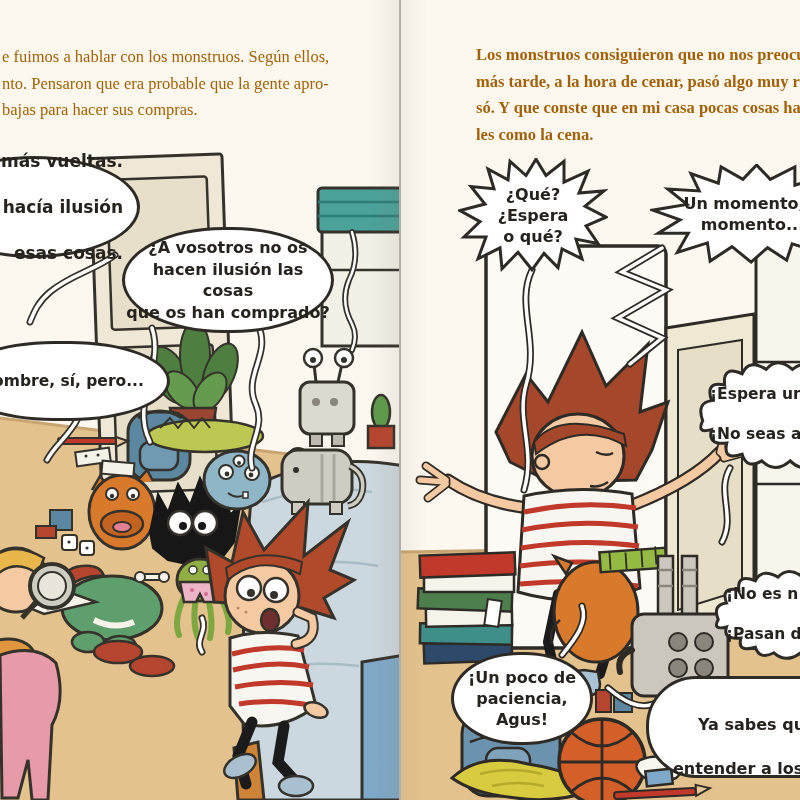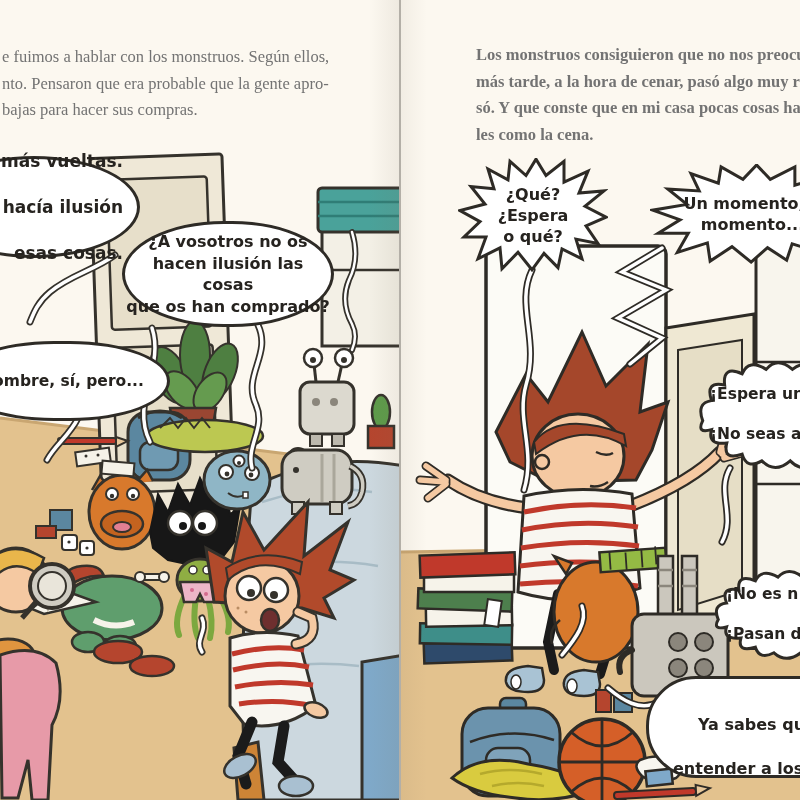--- a/index.html
+++ b/index.html
@@ -4,37 +4,37 @@
 <style>
   html,body{margin:0;padding:0;background:#e8e4dc;}
   .stage{position:relative;width:800px;height:800px;background:#fcf8f0;overflow:hidden;
          font-family:"DejaVu Sans",sans-serif;}
   .gutter{position:absolute;left:399px;top:0;width:2px;height:800px;background:#b3afa7;}
   .gutter-shadeL{position:absolute;left:369px;top:0;width:30px;height:800px;
     background:linear-gradient(to right,rgba(120,108,85,0),rgba(120,108,85,0.10));}
   .gutter-shadeR{position:absolute;left:401px;top:0;width:26px;height:800px;
     background:linear-gradient(to left,rgba(120,108,85,0),rgba(120,108,85,0.08));}
   .para{position:absolute;font-family:"Liberation Serif",serif;font-size:16.5px;
-        line-height:26.5px;color:#737373;white-space:pre;}
+        line-height:26.5px;color:#a16207;white-space:pre;}
   #left-para{left:2px;top:44px;}
   #right-para{left:476px;top:42px;font-weight:bold;}
   .scene{position:absolute;top:150px;width:400px;height:650px;}
   #left-scene{left:0;}
   #right-scene{left:400px;}
   .bubble{position:absolute;box-sizing:border-box;display:flex;align-items:center;justify-content:center;}
   .bubble.round{background:#ffffff;border:3px solid #2e2b26;}
   .btext{font-weight:700;color:#26231f;text-align:center;white-space:pre-line;line-height:1.32;}
   .btext.right{text-align:right;}
   .btext.left{text-align:left;}
   .bshape{position:absolute;left:0;top:0;width:100%;height:100%;}
   .bubble .btext{position:relative;}
   .bline{white-space:pre;}
   #b-mas{left:-72px;top:156px;width:212px;height:102px;border-radius:50%;}
   #b-mas .btext{font-size:17px;line-height:23px;padding-right:14px;width:100%;}
-  #b-vos{left:122px;top:221px;width:212px;height:106px;border-radius:48%/50%;}
+  #b-vos{left:122px;top:227px;width:212px;height:106px;border-radius:48%/50%;}
   #b-vos .btext{font-size:16px;line-height:21.5px;}
   #b-hom{left:-46px;top:341px;width:216px;height:80px;border-radius:50%/54%;}
   #b-hom .btext{font-size:15.5px;}
   #b-esq{left:28px;top:649px;width:206px;height:112px;border-radius:46%/48%;}
   #b-esq .btext{font-size:16px;line-height:22.5px;}
   #b-que{left:458px;top:158px;width:150px;height:114px;}
   #b-que .btext{font-size:16px;line-height:21px;}
   #b-mom{left:650px;top:164px;width:205px;height:100px;}
   #b-mom .btext{font-size:16px;line-height:21px;}
   #b-esp{left:694px;top:356px;width:175px;height:116px;justify-content:flex-start;}
@@ -455,20 +455,24 @@
   <div id="b-noes" class="bubble cloud">
     <svg class="bshape" viewBox="0 0 160 104" preserveAspectRatio="none">
       <path d="M8,58 Q2,42 16,40 Q10,22 28,26 Q26,8 44,16 Q50,2 66,12 Q76,0 90,12 Q102,2 112,16 Q128,8 128,26 Q146,22 142,40 Q158,44 150,58 Q162,70 146,76 Q150,94 132,88 Q128,104 112,94 Q100,106 88,94 Q74,106 62,94 Q48,102 44,88 Q26,94 30,78 Q12,80 16,66 Q2,70 8,58 Z" fill="#ffffff" stroke="#2e2b26" stroke-width="3" vector-effect="non-scaling-stroke"></path>
     </svg>
     <div class="btext left">
       <div class="bline">¡No es n</div>
       <div class="bline">¡Pasan d</div>
     </div>
   </div>
 
+  <div id="b-pac" class="bubble round">
+    <div class="btext">¡Un poco de
+paciencia, Agus!</div>
+  </div>
 
   <div id="b-yas" class="bubble round">
     <div class="btext left">
       <div class="bline l0">Ya sabes que a</div>
       <div class="bline l1">entender a los</div>
       
     </div>
   </div>
 
   <div class="gutter-shadeL"></div>

